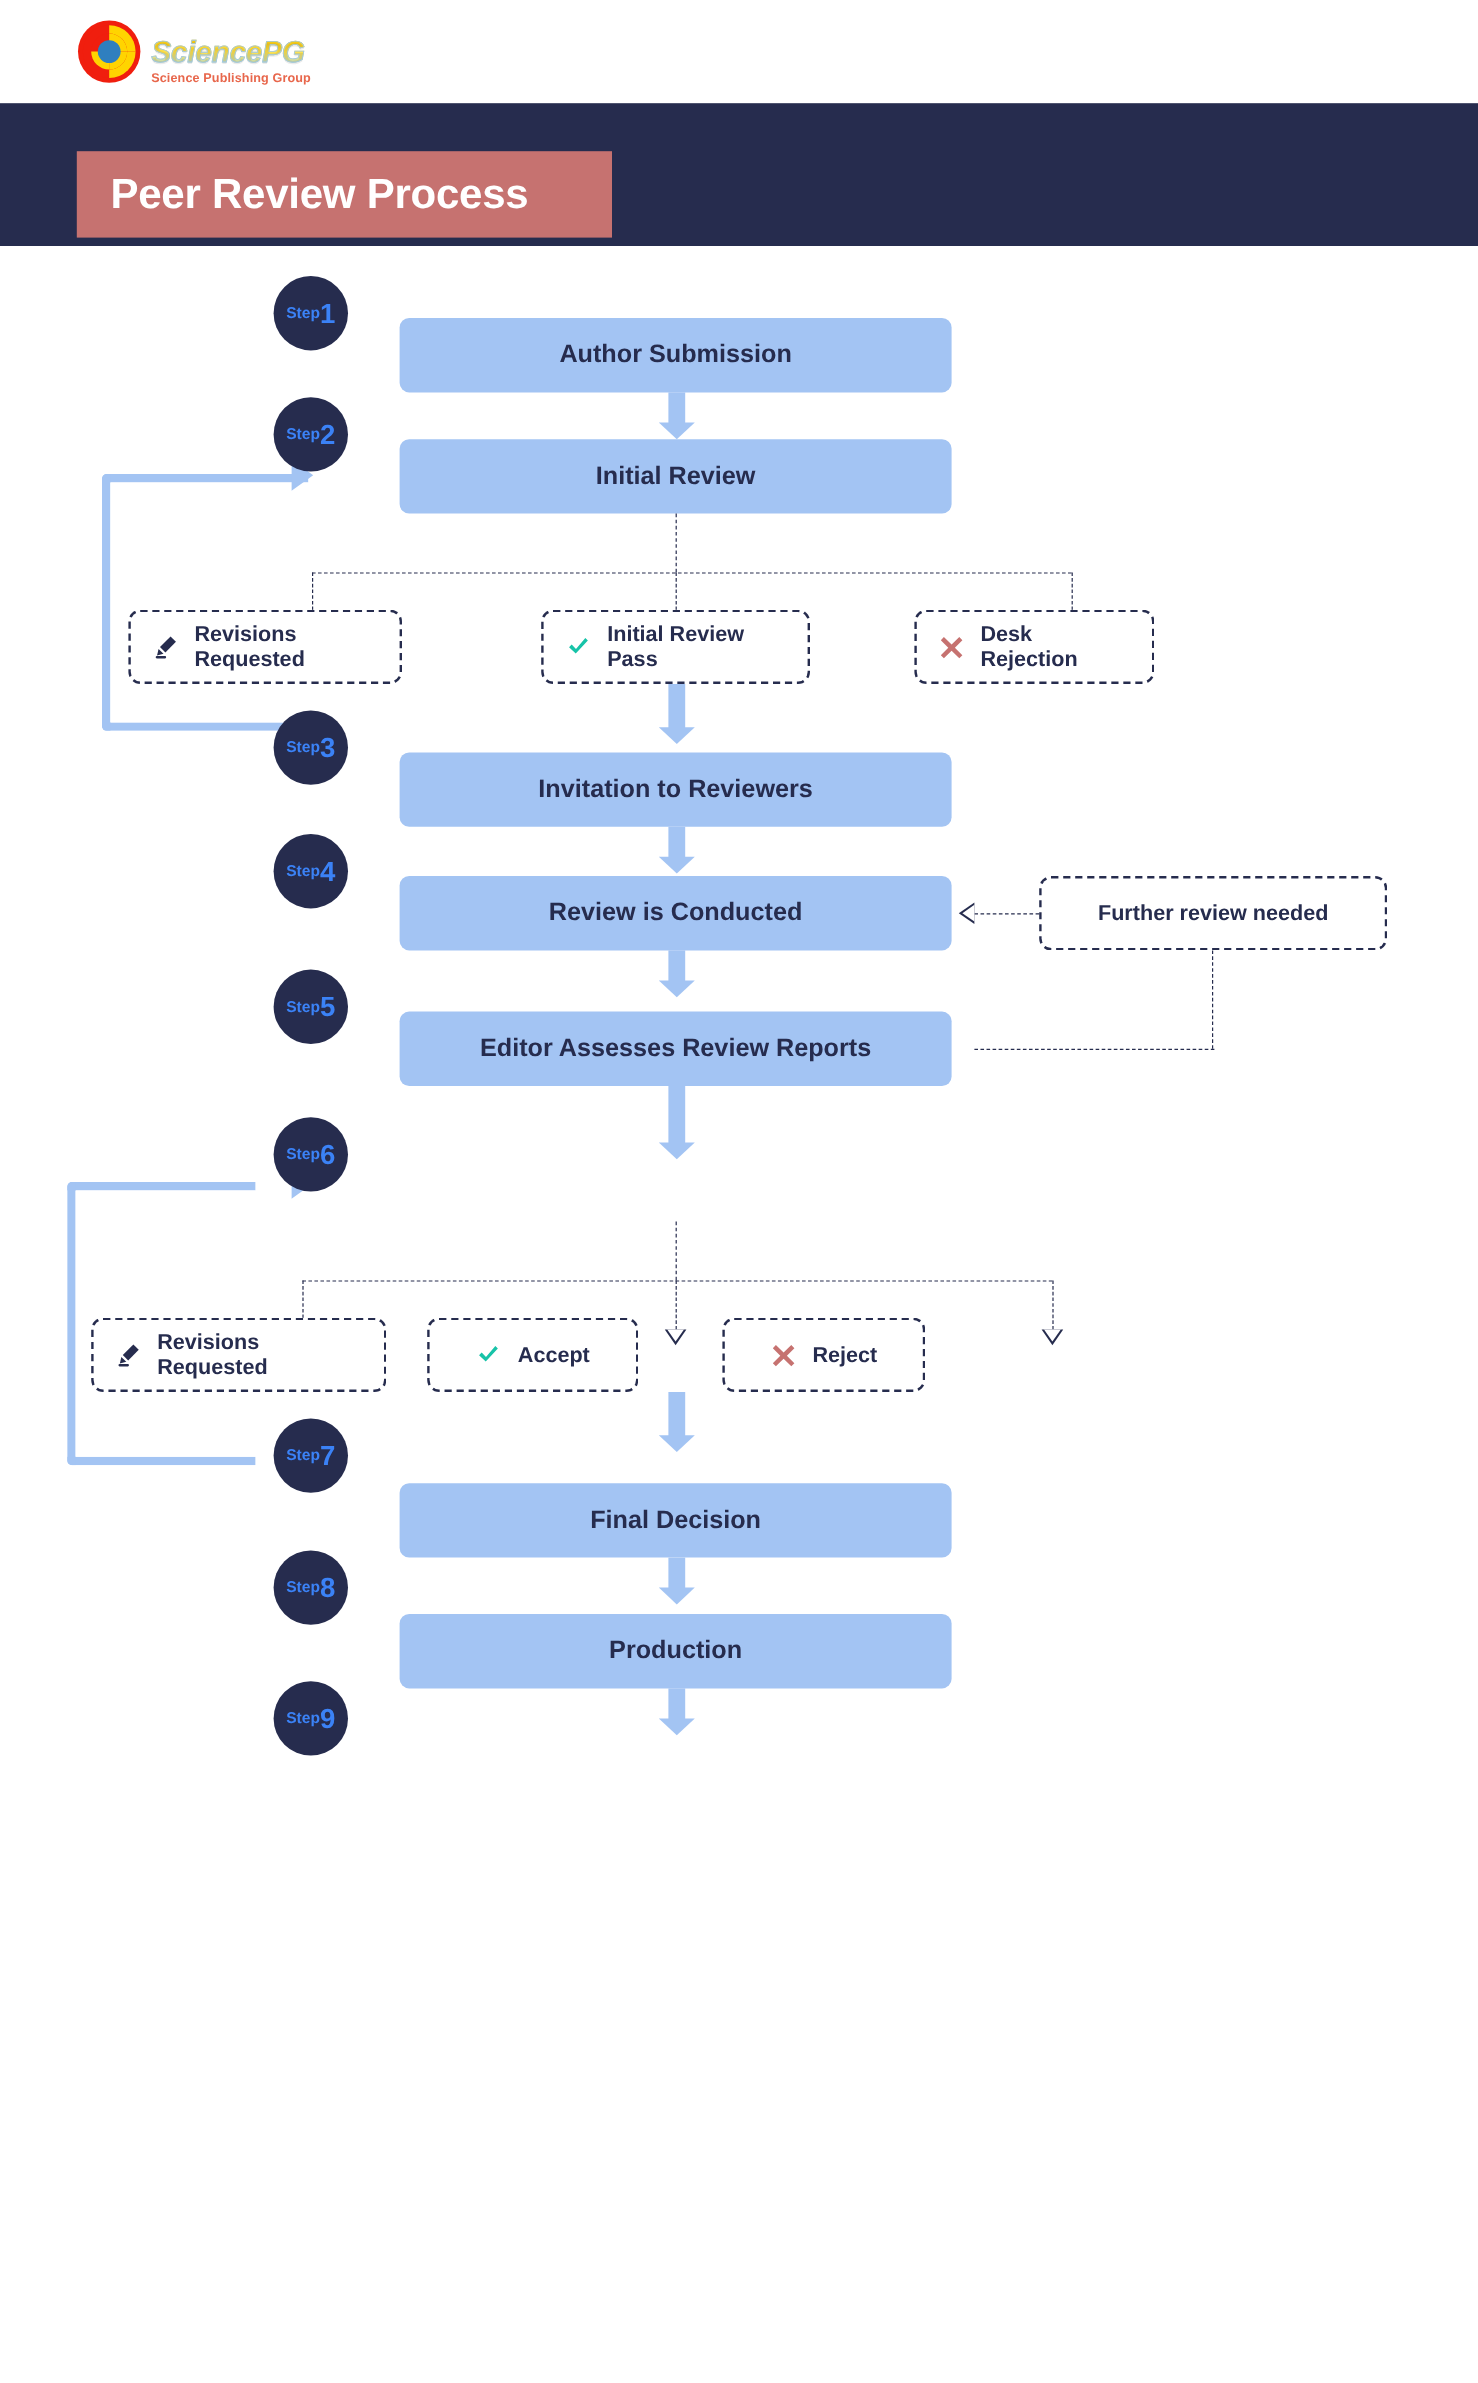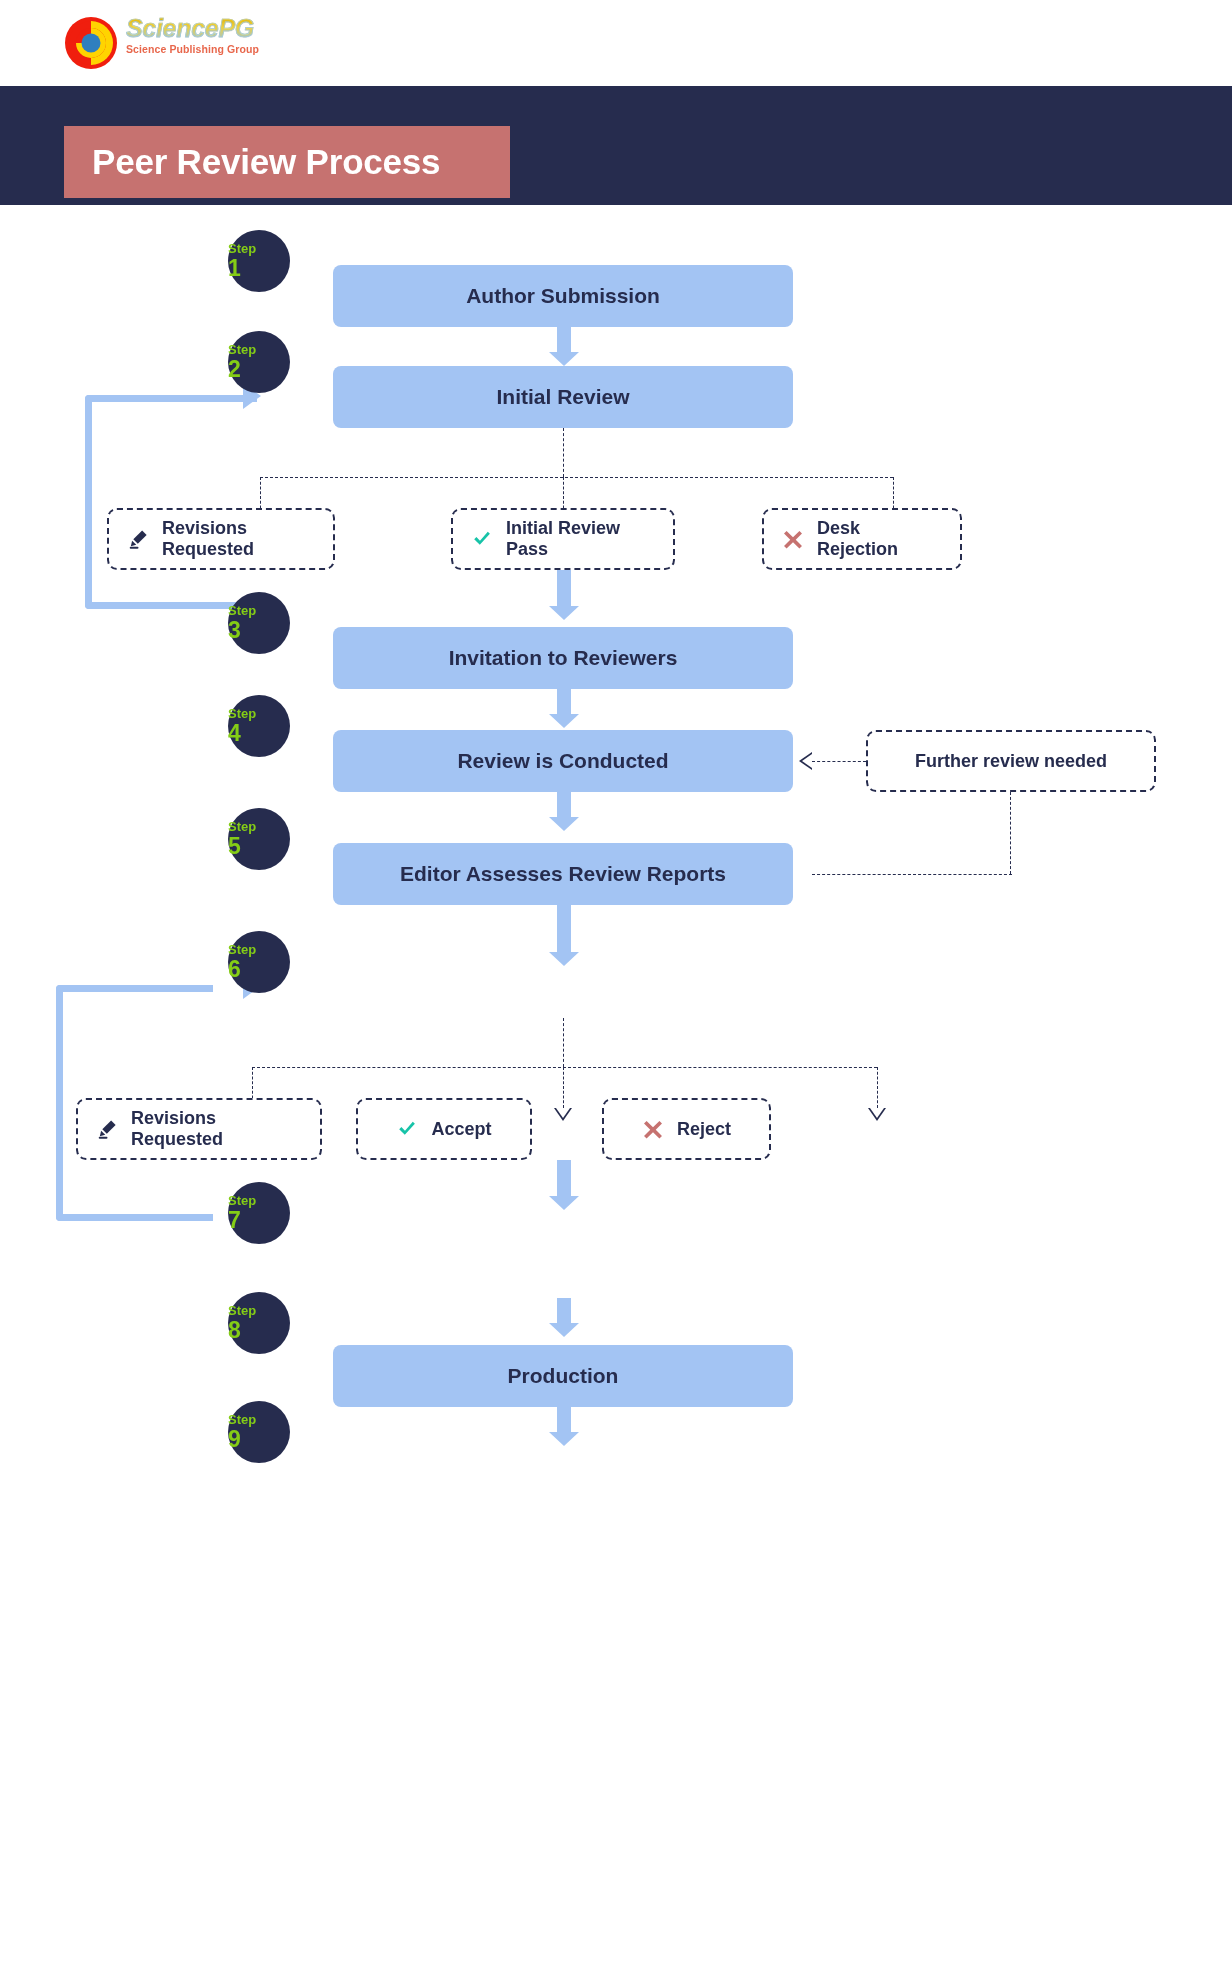--- a/index.html
+++ b/index.html
@@ -5,21 +5,21 @@
   html,body{margin:0;padding:0;}
   body{
     width:1232px;height:1986px;
     background:#ffffff;
     font-family:"Liberation Sans", sans-serif;
     position:relative;
     overflow:hidden;
   }
   
   .logo-strip{position:absolute;left:0;top:0;width:1232px;height:86px;background:#fff;}
-  .logo{position:absolute;left:64px;top:16px;display:flex;align-items:flex-start;gap:8px;}
+  .logo{position:absolute;left:64px;top:16px;display:flex;align-items:flex-end;gap:8px;}
   .logo-mark{width:54px;height:54px;position:relative;}
   .logo-text{display:flex;flex-direction:column;line-height:1;}
   .logo-title{
     font-size:25px;font-weight:bold;font-style:italic;
     letter-spacing:-0.3px;
     background:linear-gradient(180deg,#f0c000 0%,#ffe24d 45%,#a8d8ef 100%);
     -webkit-background-clip:text;background-clip:text;color:transparent;
     -webkit-text-stroke:0.7px #9ec8e8;
     text-shadow:0 1px 0 rgba(0,0,0,0.08);
   }
@@ -44,22 +44,22 @@
     height:62px;
     background:#a3c4f3;
     border-radius:8px;
     display:flex;align-items:center;justify-content:center;
     color:#262c4e;font-size:21px;font-weight:bold;
     left:333px;width:460px;
   }
   .step-badge{
     position:absolute;
     width:62px;height:62px;border-radius:50%;
-    background:#262c4e;color:#84cc16;
-    display:flex;flex-direction:column;align-items:flex-start;justify-content:center;
+    background:#262c4e;color:#3b82f6;
+    display:flex;flex-direction:row;align-items:center;justify-content:center;
     line-height:1;z-index:5;
   }
   .step-badge .s-word{font-size:13px;font-weight:bold;margin-bottom:2px;}
   .step-badge .s-num{font-size:23px;font-weight:bold;}
 
   
   .arrow-v{position:absolute;width:14px;background:#a3c4f3;left:557px;}
   .arrow-v::after{
     content:"";position:absolute;left:-8px;bottom:-13px;
     border-left:15px solid transparent;border-right:15px solid transparent;
@@ -270,20 +270,23 @@
 
   <div class="loop" style="left:56px;top:780px;width:150px;height:222px;border-bottom-left-radius:4px;border-top-left-radius:4px;"></div>
   <div class="loop-head" style="left:243px;top:768px;"></div>
 
   <div class="arrow-v" style="top:955px;height:37px;"></div>
 
   <div class="step-badge" style="left:228px;top:977px;">
     <div class="s-word">Step</div>
     <div class="s-num">7</div>
   </div>
+  <div class="step-box" style="top:1031px;">
+    <span>Final Decision</span>
+  </div>
   <div class="arrow-v" style="top:1093px;height:26px;"></div>
 
   <div class="step-badge" style="left:228px;top:1087px;">
     <div class="s-word">Step</div>
     <div class="s-num">8</div>
   </div>
   <div class="step-box" style="top:1140px;">
     <span>Production</span>
   </div>
   <div class="arrow-v" style="top:1202px;height:26px;"></div>

